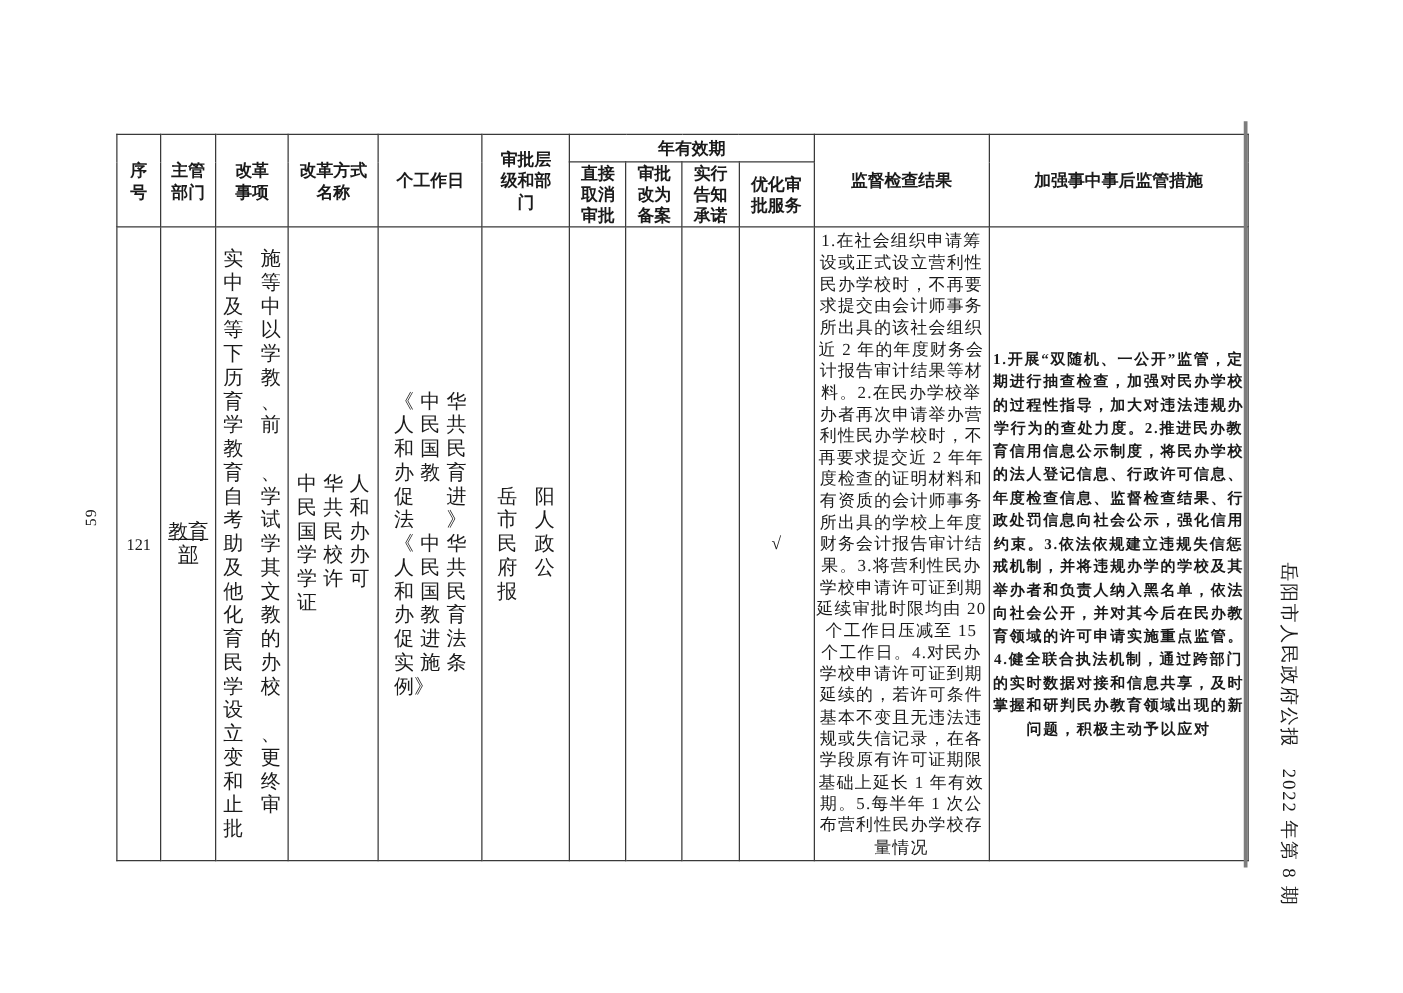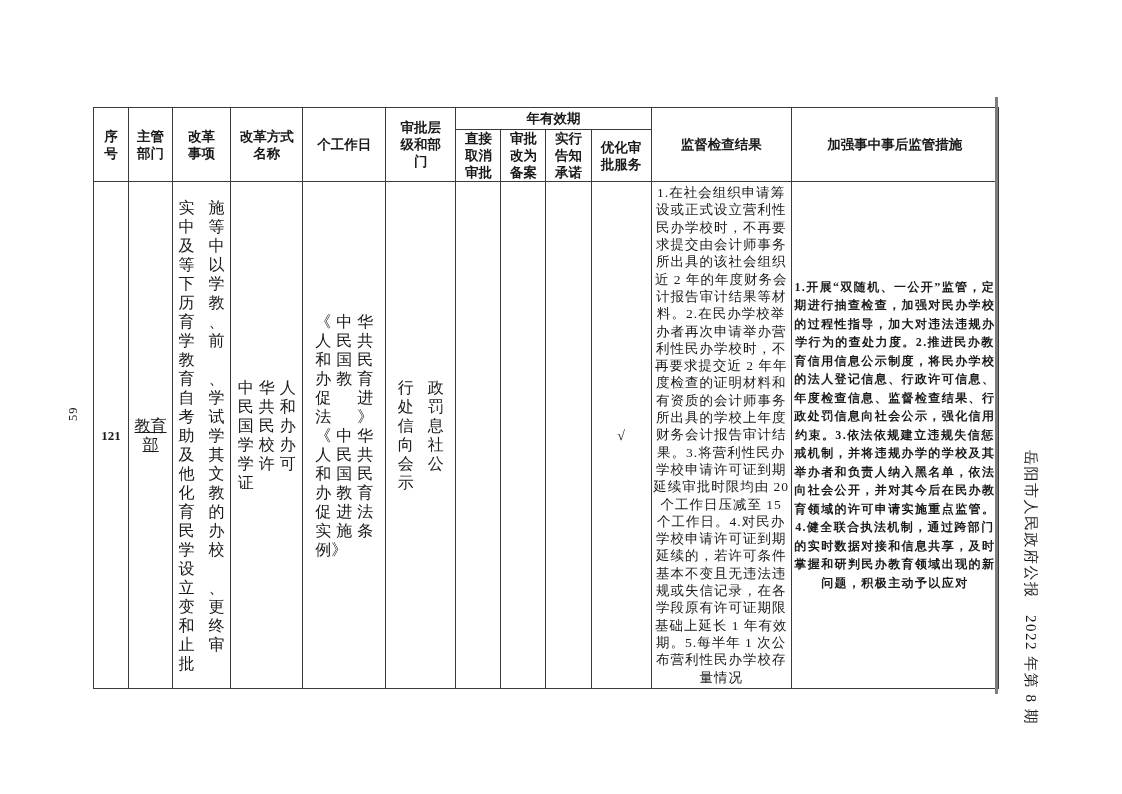--- a/index.html
+++ b/index.html
@@ -35,21 +35,21 @@
   }
   tr.h1{height:22px;}
   tr.h2{height:52px;}
   tr.bodyrow{height:507px;}
   
   td.bd{font-size:16px;line-height:19px;}
   .inner{margin:0 auto;text-align:justify;text-justify:inter-character;}
   .w34{width:34px;text-align:center;text-decoration:underline;}
   .w46{width:46px;}
   .w58{width:58px;}
-  td.serial{font-size:13px;font-weight:bold;}
+  td.serial{font-size:13px;}
   td.check{font-size:14px;}
   td.measures-cell{
     font-size:13.5px;line-height:17.3px;letter-spacing:1px;
     text-align:justify;text-justify:inter-character;
     padding:2px 3px;vertical-align:middle;
   }
   td.supervision-cell{
     font-size:12px;line-height:18.5px;letter-spacing:1.4px;
     text-align:justify;text-justify:inter-character;
     padding:2px 4px;vertical-align:middle;font-weight:bold;
@@ -132,21 +132,21 @@
         <td class="bd">
           <div class="inner w46">实施中等及中等以下学历教育、学前教育、自学考试助学及其他文化教育的民办学校设立、变更和终止审批</div>
         </td>
         <td class="bd">
           <div class="inner w58">中华人民共和国民办学校办学许可证</div>
         </td>
         <td class="bd">
           <div class="inner w58">《中华人民共和国民办教育促进法》《中华人民共和国民办教育促进法实施条例》</div>
         </td>
         <td class="bd">
-          <div class="inner w46">行政处罚信息向社会公示</div>
+          <div class="inner w46">岳阳市人民政府公报</div>
         </td>
         <td class="bd check"></td>
         <td class="bd check"></td>
         <td class="bd check"></td>
         <td class="bd check">√</td>
         <td class="measures-cell">1.在社会组织申请筹设或正式设立营利性民办学校时，不再要求提交由会计师事务所出具的该社会组织近 2 年的年度财务会计报告审计结果等材料。2.在民办学校举办者再次申请举办营利性民办学校时，不再要求提交近 2 年年度检查的证明材料和有资质的会计师事务所出具的学校上年度财务会计报告审计结果。3.将营利性民办学校申请许可证到期延续审批时限均由 20 个工作日压减至 15 个工作日。4.对民办学校申请许可证到期延续的，若许可条件基本不变且无违法违规或失信记录，在各学段原有许可证期限基础上延长 1 年有效期。5.每半年 1 次公布营利性民办学校存量情况</td>
         <td class="supervision-cell">1.开展“双随机、一公开”监管，定期进行抽查检查，加强对民办学校的过程性指导，加大对违法违规办学行为的查处力度。2.推进民办教育信用信息公示制度，将民办学校的法人登记信息、行政许可信息、年度检查信息、监督检查结果、行政处罚信息向社会公示，强化信用约束。3.依法依规建立违规失信惩戒机制，并将违规办学的学校及其举办者和负责人纳入黑名单，依法向社会公开，并对其今后在民办教育领域的许可申请实施重点监管。4.健全联合执法机制，通过跨部门的实时数据对接和信息共享，及时掌握和研判民办教育领域出现的新问题，积极主动予以应对</td>
       </tr>
     </tbody>
   </table>

